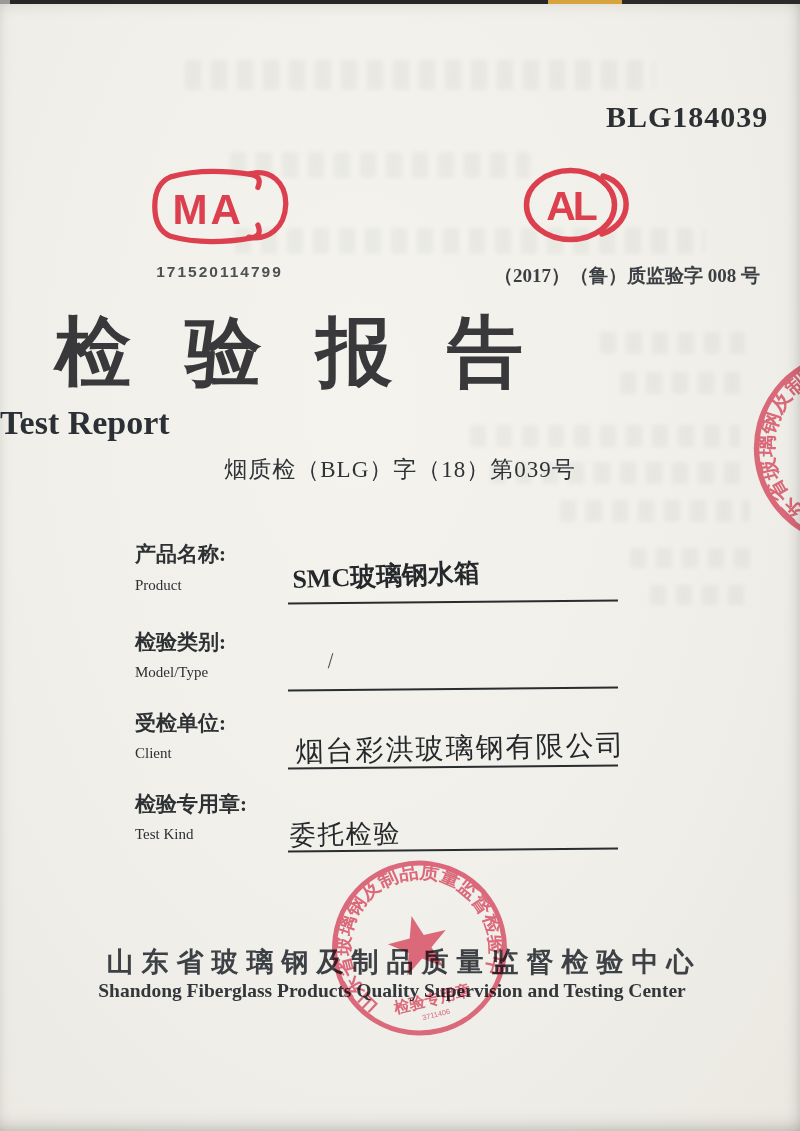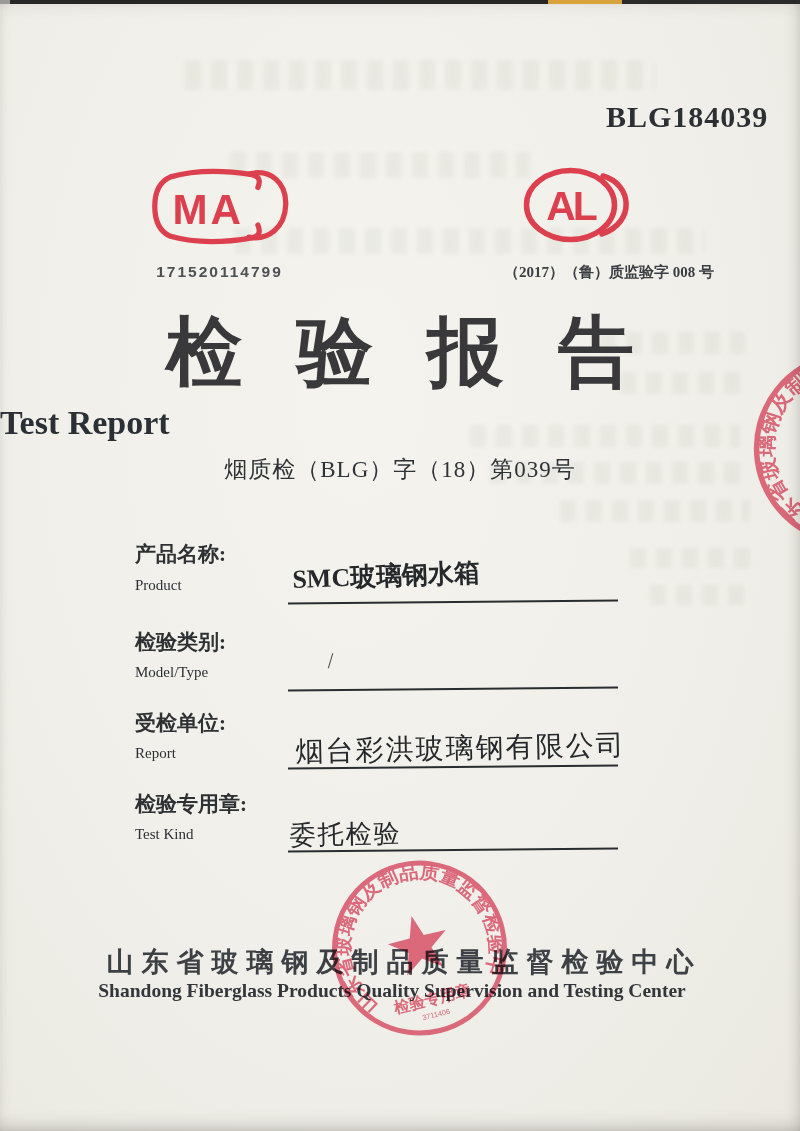--- a/index.html
+++ b/index.html
@@ -21,22 +21,22 @@
   
   .ghost{position:absolute;opacity:.055;filter:blur(2px);border-radius:2px;z-index:1;
     background:repeating-linear-gradient(90deg,#5f6d60 0 16px,transparent 16px 26px);}
   .report-no{position:absolute;left:606px;top:100px;font-size:30px;font-weight:bold;
     letter-spacing:1px;color:#2c3034;z-index:3;}
   .mark{position:absolute;z-index:3;}
   .mark-num{position:absolute;left:148px;top:263px;width:143px;text-align:center;z-index:3;
     font-family:"Liberation Sans","DejaVu Sans",sans-serif;font-weight:bold;
     font-size:15.5px;letter-spacing:2px;color:#4d5154;}
   .mark-caption{position:absolute;left:494px;top:263px;width:220px;text-align:right;z-index:3;
-    font-weight:bold;font-size:15px;color:#3b3f43;white-space:nowrap;}
-  .title-cn{position:absolute;left:0;right:0;top:302px;text-align:center;z-index:2;
+    font-weight:bold;font-size:19px;color:#3b3f43;white-space:nowrap;}
+  .title-cn{position:absolute;left:0;right:0;top:302px;text-align:left;z-index:2;
     font-family:"Liberation Sans","DejaVu Sans",sans-serif;
     font-size:76px;font-weight:900;color:#39393b;letter-spacing:.72em;padding-left:.72em;
     white-space:nowrap;}
   .title-en{position:absolute;left:0;right:0;top:404px;text-align:left;z-index:2;
     font-size:34px;font-weight:bold;color:#2b3036;}
   .doc-no{position:absolute;left:0;right:0;top:454px;text-align:center;z-index:2;
     font-size:23px;color:#2f3236;letter-spacing:1px;}
   .lab-cn{position:absolute;left:135px;font-size:21px;font-weight:700;color:#2e3134;z-index:2;white-space:nowrap;}
   .lab-en{position:absolute;left:135px;font-size:15px;color:#2c2f33;z-index:2;white-space:nowrap;}
   .fval{position:absolute;z-index:2;color:#26292c;white-space:nowrap;transform-origin:left bottom;}
@@ -97,21 +97,21 @@
   <div class="lab-en" style="top:577px;">Product</div>
   <div class="fval" style="left:293px;top:562px;font-size:26px;font-weight:700;transform:rotate(-2.1deg);">SMC玻璃钢水箱</div>
   <div class="uline" style="top:601px;"></div>
 
   <div class="lab-cn" style="top:628px;">检验类别:</div>
   <div class="lab-en" style="top:664px;">Model/Type</div>
   <div class="fval" style="left:328px;top:648px;font-size:22px;color:#4a4e52;transform:rotate(-2deg);">/</div>
   <div class="uline" style="top:688px;"></div>
 
   <div class="lab-cn" style="top:709px;">受检单位:</div>
-  <div class="lab-en" style="top:745px;">Report</div>
+  <div class="lab-en" style="top:745px;">Client</div>
   <div class="fval" style="left:296px;top:733px;font-size:28px;letter-spacing:2px;transform:rotate(-1.2deg);">烟台彩洪玻璃钢有限公司</div>
   <div class="uline" style="top:766px;"></div>
 
   <div class="lab-cn" style="top:790px;">检验专用章:</div>
   <div class="lab-en" style="top:826px;">Test Kind</div>
   <div class="fval" style="left:290px;top:818px;font-size:26px;letter-spacing:2px;transform:rotate(-1deg);">委托检验</div>
   <div class="uline" style="top:849px;"></div>
 
   <div class="org-cn">山东省玻璃钢及制品质量监督检验中心</div>
   <div class="org-en">Shandong Fiberglass Products Quality Supervision and Testing Center</div>

